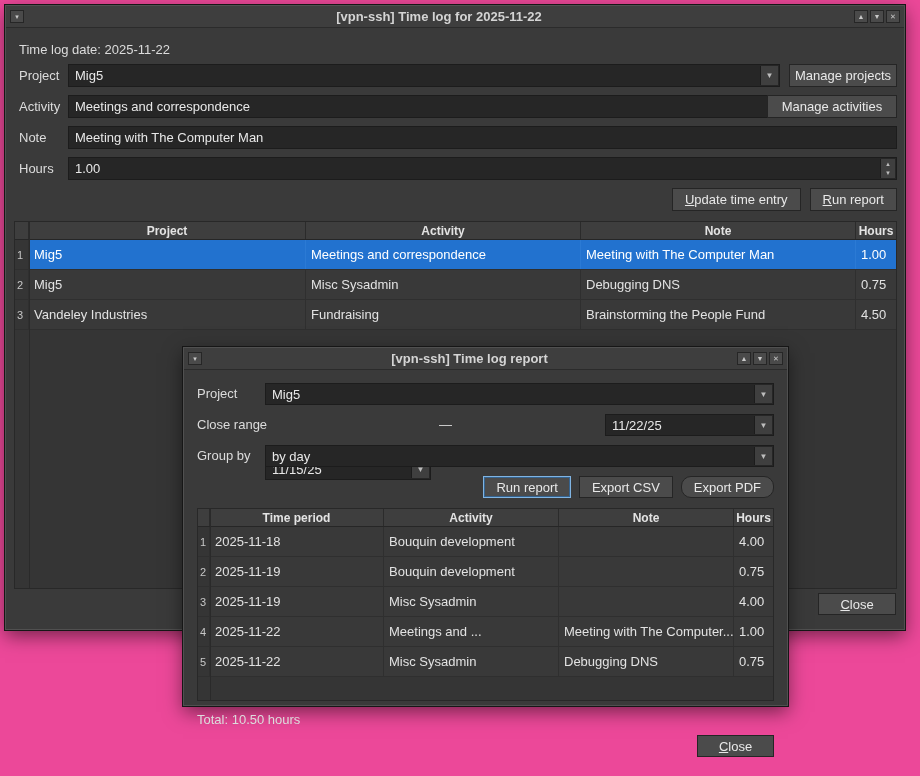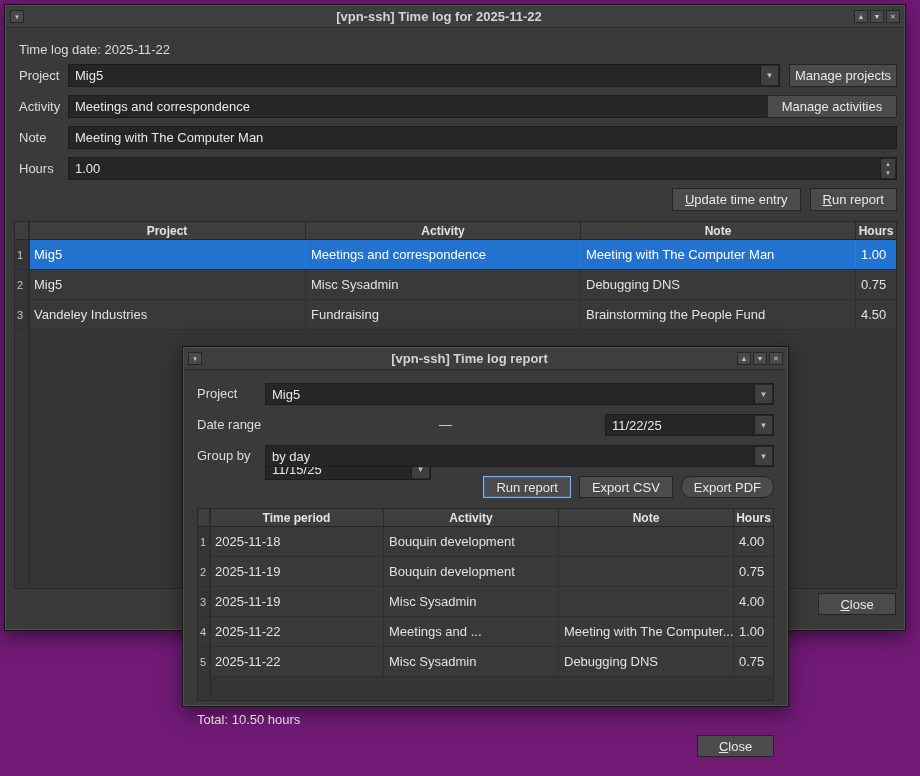--- a/index.html
+++ b/index.html
@@ -1,18 +1,18 @@
 <!DOCTYPE html>
 <html><head>
 <meta charset="utf-8">
 <style>
   * { box-sizing: border-box; margin: 0; padding: 0; }
   html,body { background:#222; }
   .desktop {
-    position:relative; width:920px; height:776px; background:#701a75;
+    position:relative; width:920px; height:776px; background:#ec4899;
     font-family:"Liberation Sans", sans-serif; font-size:13px; color:#e0e0e0;
     overflow:hidden;
   }
   .window {
     position:absolute; background:#3a3a3a; border:1px solid #505050;
     box-shadow:0 0 0 1px #161616, 0 6px 18px rgba(0,0,0,.5);
   }
   .main-window { left:5px; top:5px; width:900px; height:625px; z-index:1; }
   .report-window { left:183px; top:347px; width:605px; height:359px; z-index:2; }
 
@@ -176,21 +176,21 @@
         <span class="tb-btn">✕</span>
       </span>
     </div>
 
     <div class="lbl" style="left:13px; top:35px; line-height:22px;">Project</div>
     <div class="field combo" style="left:81px; top:35px; width:509px; height:22px;">
       <span>Mig5</span>
       <span class="arrow-box">▼</span>
     </div>
 
-    <div class="lbl" style="left:13px; top:66px; line-height:22px;">Date range</div>
+    <div class="lbl" style="left:13px; top:66px; line-height:22px;">Close range</div>
     <div class="field combo" style="left:81px; top:66px; width:166px; height:22px;margin-top:44px;">
       <span>11/15/25</span>
       <span class="arrow-box">▼</span>
     </div>
     <div class="lbl" style="left:255px; top:66px; line-height:22px;">—</div>
     <div class="field combo" style="left:421px; top:66px; width:169px; height:22px;">
       <span>11/22/25</span>
       <span class="arrow-box">▼</span>
     </div>
 

